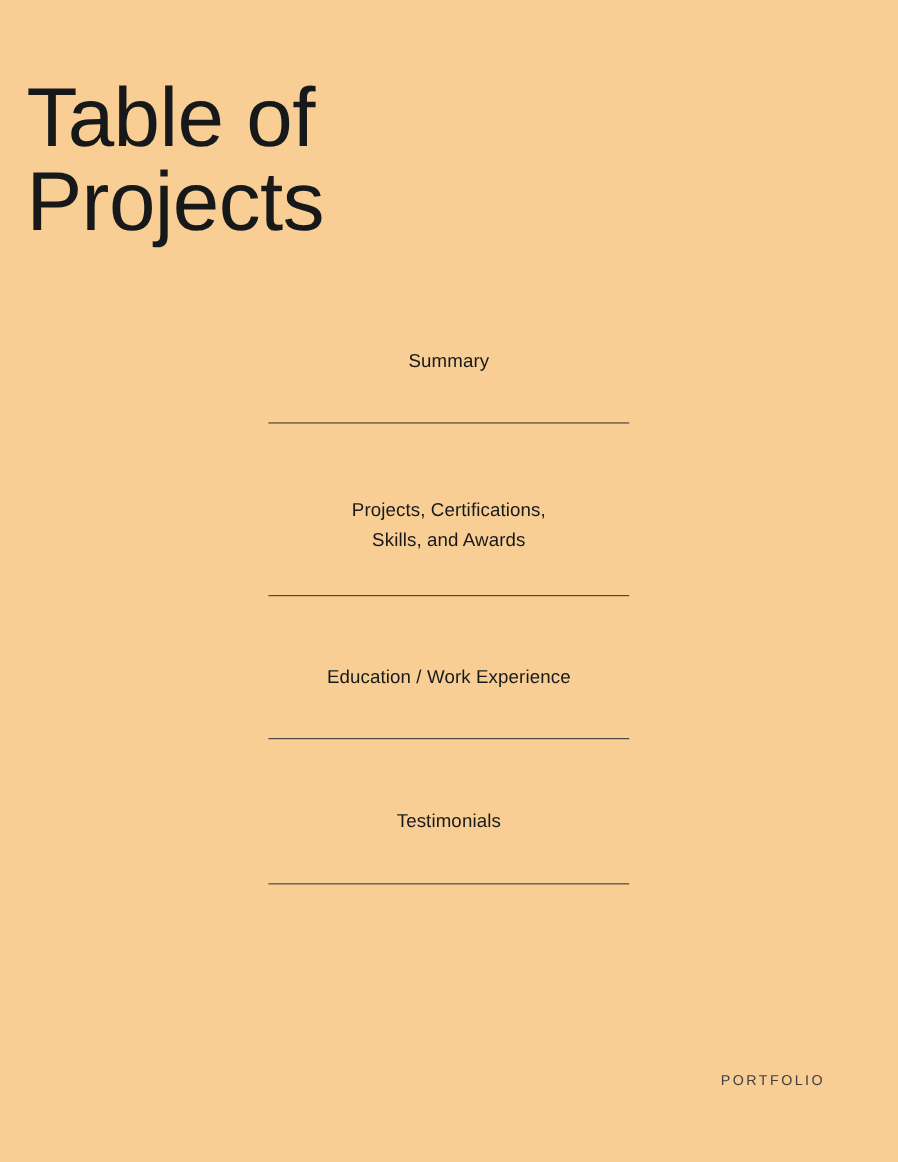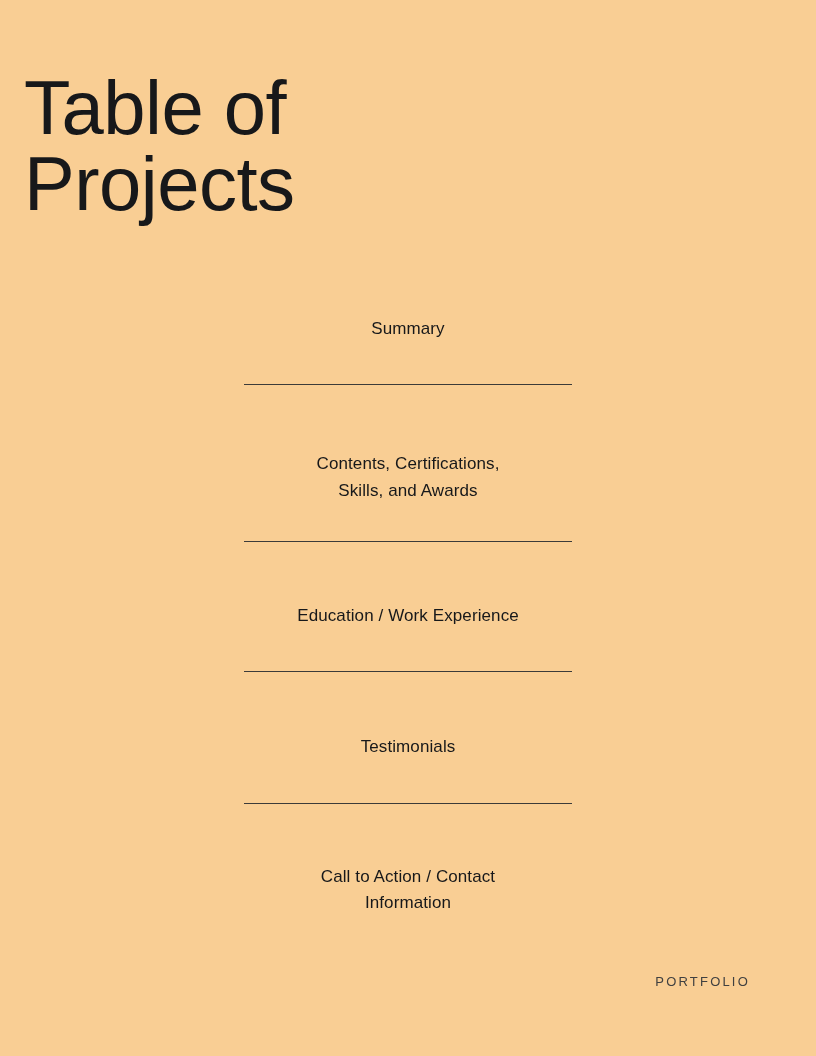--- a/index.html
+++ b/index.html
@@ -134,44 +134,40 @@
   <div class="toc">
 
     <div class="toc-entry">
       <span class="label">Summary</span>
     </div>
     <div class="sp-after-1"></div>
     <div class="divider"></div>
     <div class="sp-before-2"></div>
 
     <div class="toc-entry">
-      <span class="label">Contents, Certifications,</span>
+      <span class="label">Projects, Certifications,</span>
       <span class="label">Skills, and Awards</span>
     </div>
     <div class="sp-after-2"></div>
     <div class="divider"></div>
     <div class="sp-before-3"></div>
 
     <div class="toc-entry">
       <span class="label">Education / Work Experience</span>
     </div>
     <div class="sp-after-3"></div>
     <div class="divider"></div>
     <div class="sp-before-4"></div>
 
     <div class="toc-entry">
       <span class="label">Testimonials</span>
     </div>
     <div class="sp-after-4"></div>
     <div class="divider"></div>
     <div class="sp-before-5"></div>
 
-    <div class="toc-entry">
-      <span class="label">Call to Action / Contact</span>
-      <span class="label">Information</span>
-    </div>
 
   </div>
 
 
   <div class="footer-label">PORTFOLIO</div>
 
 </div>
 
 </body></html>

